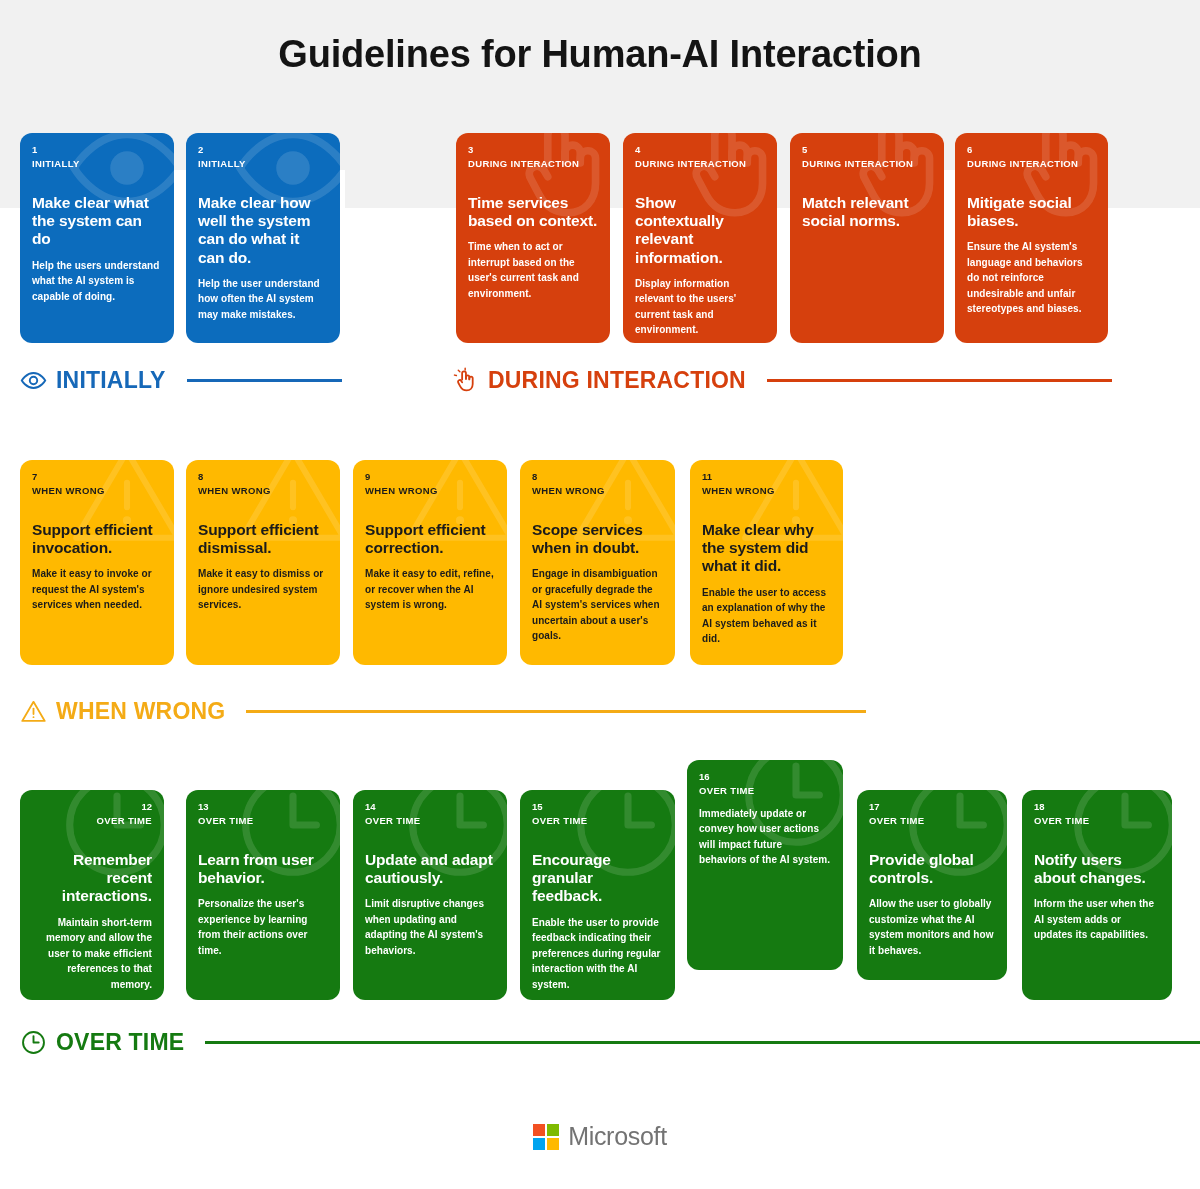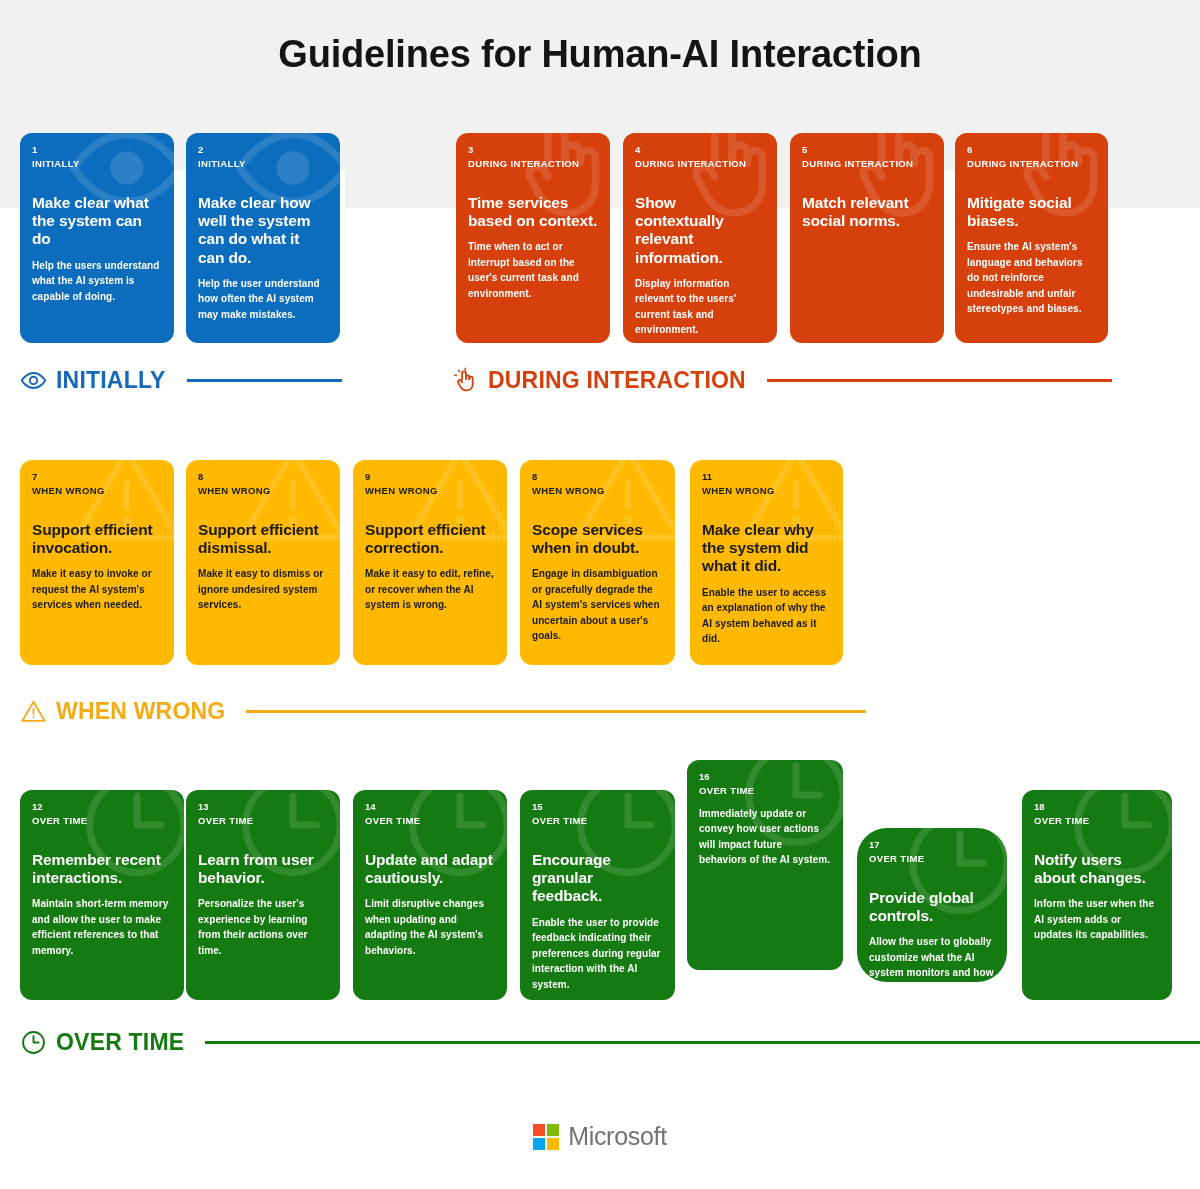--- a/index.html
+++ b/index.html
@@ -326,21 +326,21 @@
         <span class="label-icon">
           <svg viewBox="0 0 24 24" fill="none" stroke="#f4ab16" stroke-width="1.6" stroke-linejoin="round">
             <path d="M12 3.4 22 20.4H2L12 3.4z"></path>
             <path d="M12 9.4v4.9" stroke-linecap="round"></path>
             <circle cx="12" cy="17" r="0.85" fill="#f4ab16" stroke="none"></circle>
           </svg>
         </span>
         <span class="label-text">WHEN WRONG</span>
         <span class="label-rule" style="width: 620px;"></span>
       </div>
-      <div class="card c-green" style="left: 20px; top: 790px; width: 164px; height: 210px;">
+      <div class="card c-green" style="left: 20px; top: 790px; width: 144px; height: 210px; text-align: right;">
         <div class="watermark">
           <svg viewBox="0 0 24 24" fill="none" stroke="#ffffff" stroke-width="1.4">
             <circle cx="12" cy="12" r="9.3"></circle>
             <path d="M12 6.3V12h4.6" stroke-linecap="round" stroke-linejoin="round"></path>
           </svg>
         </div>
         <div class="card-num">12</div>
         <div class="card-phase">OVER TIME</div>
         <div class="card-title">Remember recent interactions.</div>
         <div class="card-desc">Maintain short-term memory and allow the user to make efficient references to that memory.</div>
@@ -385,21 +385,21 @@
         <div class="watermark">
           <svg viewBox="0 0 24 24" fill="none" stroke="#ffffff" stroke-width="1.4">
             <circle cx="12" cy="12" r="9.3"></circle>
             <path d="M12 6.3V12h4.6" stroke-linecap="round" stroke-linejoin="round"></path>
           </svg>
         </div>
         <div class="card-num">16</div>
         <div class="card-phase">OVER TIME</div>
         <div class="card-desc">Immediately update or convey how user actions will impact future behaviors of the AI system.</div>
       </div>
-      <div class="card c-green" style="left: 857px; top: 828px; width: 150px; height: 154px; border-radius: 30px;">
+      <div class="card c-green" style="left: 857px; top: 790px; width: 150px; height: 190px;">
         <div class="watermark">
           <svg viewBox="0 0 24 24" fill="none" stroke="#ffffff" stroke-width="1.4">
             <circle cx="12" cy="12" r="9.3"></circle>
             <path d="M12 6.3V12h4.6" stroke-linecap="round" stroke-linejoin="round"></path>
           </svg>
         </div>
         <div class="card-num">17</div>
         <div class="card-phase">OVER TIME</div>
         <div class="card-title">Provide global controls.</div>
         <div class="card-desc">Allow the user to globally customize what the AI system monitors and how it behaves.</div>

